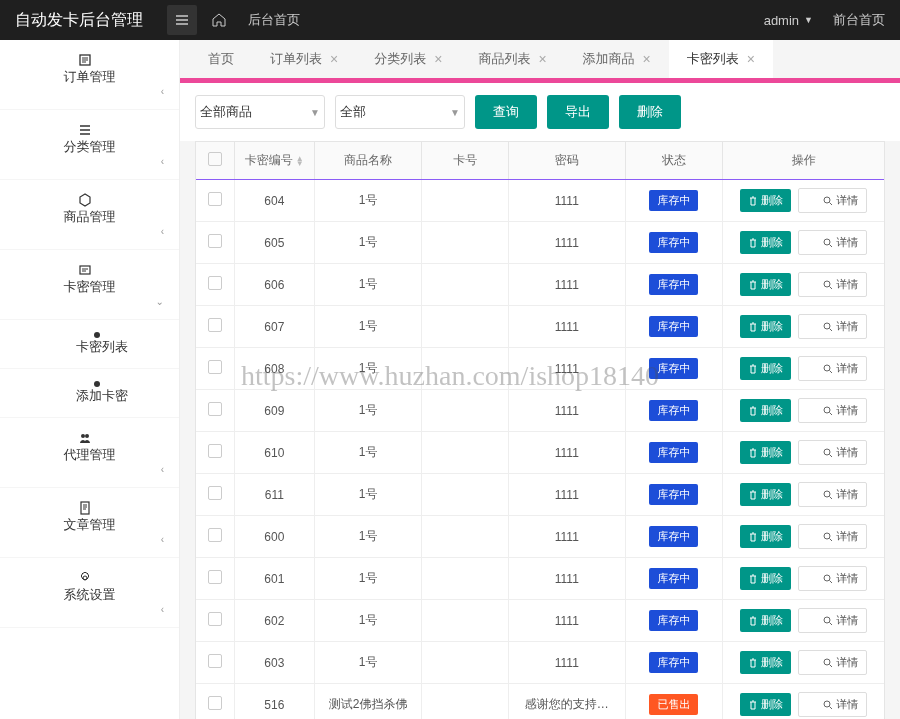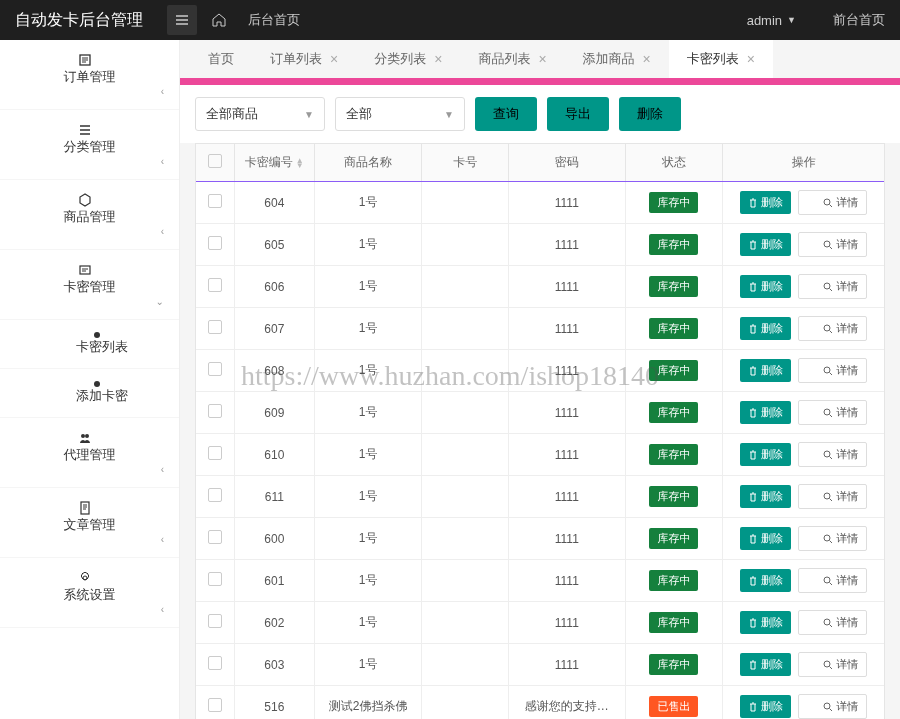--- a/index.html
+++ b/index.html
@@ -3,60 +3,60 @@
   <meta charset="utf-8">
   <style>
     * { margin: 0; padding: 0; box-sizing: border-box; }
     body { font-family: "Microsoft YaHei", Arial, sans-serif; font-size: 13px; color: #333; background: #f5f5f5; }
     
     
     .header { height: 40px; background: #1f1f1f; color: #ccc; display: flex; align-items: center; padding: 0 15px; }
     .header-title { font-size: 16px; color: #fff; margin-right: 24px; }
     .header-menu-icon { width: 30px; height: 30px; display: flex; align-items: center; justify-content: center; background: #333; border-radius: 2px; margin-right: 15px; cursor: pointer; }
     .header-home { display: flex; align-items: center; gap: 22px; cursor: pointer; }
-    .header-right { margin-left: auto; display: flex; align-items: center; gap: 37px; }
+    .header-right { margin-left: auto; display: flex; align-items: center; gap: 20px; }
     .header-user { display: flex; align-items: center; gap: 5px; cursor: pointer; }
     
     
     .container { display: flex; min-height: calc(100vh - 70px); }
     
     
     .sidebar { width: 180px; background: #fff; border-right: 1px solid #eee; }
     .sidebar-item { display: flex; align-items: center; padding: 12px 15px; cursor: pointer; border-bottom: 1px solid #f5f5f5; position: relative; flex-direction: column; }
     .sidebar-item.sub { padding-left: 40px; }
     .sidebar-icon { width: 16px; height: 16px; margin-right: 10px; display: flex; align-items: center; justify-content: center; }
     .sidebar-chevron { margin-left: auto; font-size: 10px; color: #999; }
     .sidebar-dot { width: 6px; height: 6px; background: #333; border-radius: 50%; margin-right: 15px; margin-left: 5px; }
     
     
     .main { flex: 1; display: flex; flex-direction: column; overflow: hidden; }
     
     
-    .tabs { display: flex; background: #f5f5f5; border-bottom: 7px solid #ec4899; padding: 0 10px; }
+    .tabs { display: flex; background: #f5f5f5; border-bottom: 5px solid #ec4899; padding: 0 10px; }
     .tab { padding: 10px 18px; cursor: pointer; display: flex; align-items: center; gap: 8px; color: #666; }
     .tab.active { background: #fff; color: #333; }
     .tab-close { font-size: 14px; color: #aaa; }
     
     
     .toolbar { display: flex; gap: 10px; padding: 12px 15px; background: #fff; }
-    .select { position: relative; width: 130px; height: 34px; border: 1px solid #ddd; border-radius: 3px; background: #fff; display: flex; align-items: center; padding: 0 10px; cursor: pointer; }
+    .select { position: relative; width: 130px; height: 34px; border: 1px solid #ddd; border-radius: 3px; background: #fff; display: flex; align-items: center; padding: 0 4px; cursor: pointer; }
     .select-arrow { margin-left: auto; font-size: 10px; color: #999; }
-    .btn { height: 34px; padding: 0 18px; border: none; border-radius: 3px; cursor: pointer; font-size: 13px; color: #000000; }
+    .btn { height: 34px; padding: 0 18px; border: none; border-radius: 3px; cursor: pointer; font-size: 13px; color: #ffffff; }
     .btn-teal { background: #009688; }
     
     
     .table-wrapper { flex: 1; background: #fff; margin: 0 15px 15px; border: 1px solid #e5e5e5; }
     .table { width: 100%; border-collapse: collapse; }
     .table th { padding: 10px 8px; border-bottom: 1px solid #8b5cf6; border-right: 1px solid #e5e5e5; font-weight: normal; color: #666; background: #fafafa; text-align: center; font-size: 12px; }
     .table td { padding: 8px; border-bottom: 1px solid #eee; border-right: 1px solid #eee; text-align: center; color: #555; font-size: 12px; }
     .table th:last-child, .table td:last-child { border-right: none; }
     .checkbox { width: 14px; height: 14px; border: 1px solid #ccc; border-radius: 2px; display: inline-block; cursor: pointer; }
     .sort-icon { display: inline-flex; flex-direction: column; margin-left: 3px; vertical-align: middle; line-height: 5px; color: #bbb; font-size: 8px; }
     .badge { display: inline-block; padding: 3px 8px; border-radius: 2px; color: #fff; font-size: 11px; }
-    .badge-teal { background: #15803d; }
+    .badge-teal { background: #1d4ed8; }
     .badge-orange { background: #ff5722; }
     .btn-sm { display: inline-flex; align-items: center; gap: 3px; padding: 4px 8px; border-radius: 2px; font-size: 11px; cursor: pointer; margin: 0 2px; }
     .btn-sm-teal { background: #009688; color: #fff; }
     .btn-sm-outline { background: #fff; border: 1px solid #ddd; color: #555; padding-left: 24px; }
     
     
     .watermark { position: fixed; top: 360px; left: 50%; transform: translateX(-50%); font-size: 28px; color: rgba(80,80,80,0.35); font-family: Georgia, serif; pointer-events: none; white-space: nowrap; z-index: 1000; }
     
     .col-check { width: 40px; }
     .col-id { width: 90px; }

